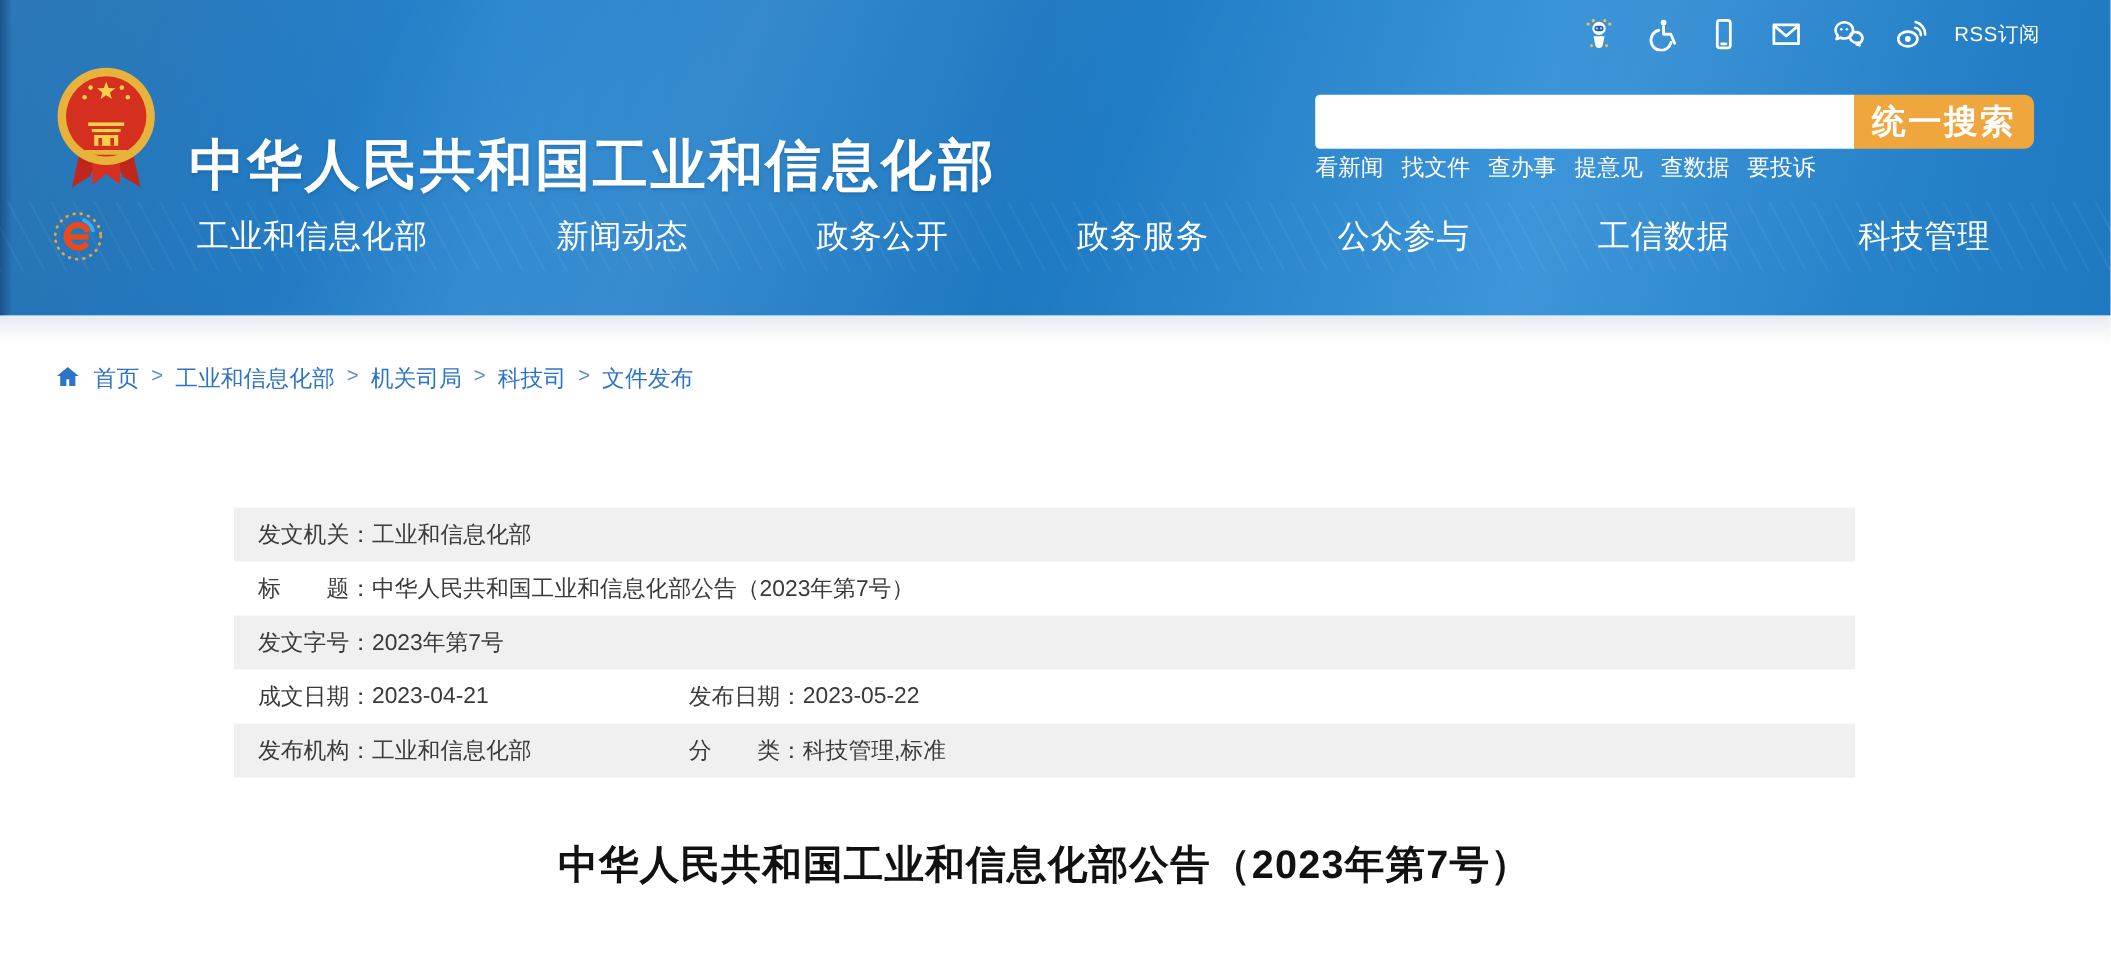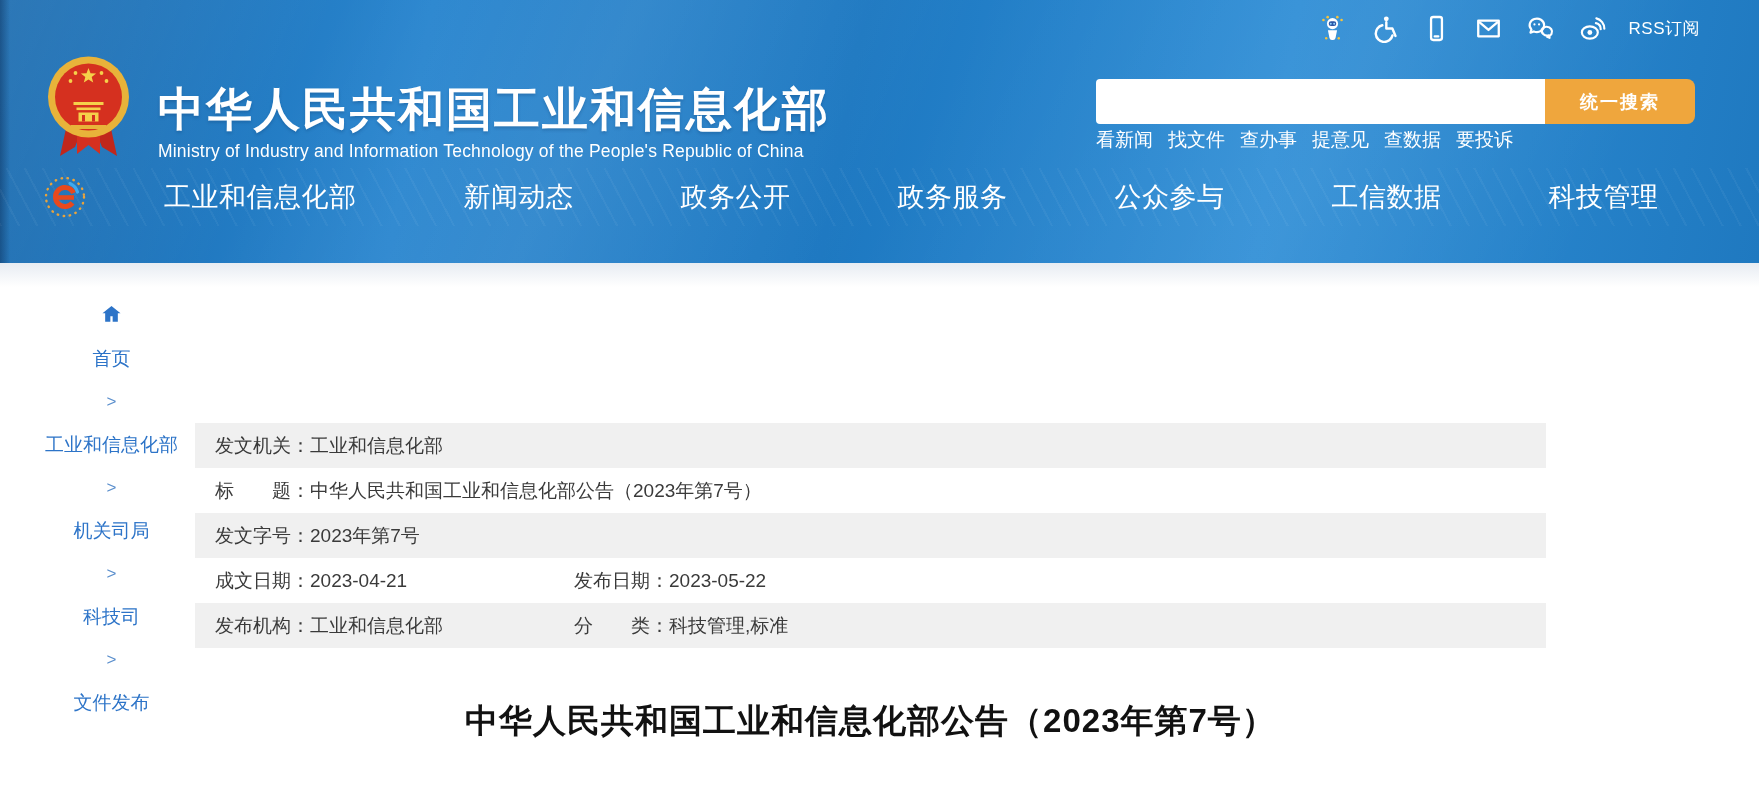--- a/index.html
+++ b/index.html
@@ -28,40 +28,40 @@
   .emblem { width:83px; height:106px; display:block; }
   .btxt { margin-left:28px; padding-top:8px; }
   .btitle { display:block; color:#ffffff; font-size:46px; font-weight:bold; letter-spacing:2px; line-height:50px;
             text-shadow:0 2px 3px rgba(10,50,100,.25); white-space:nowrap; }
   .bsub { display:block; color:#ffffff; font-size:17.5px; margin-top:7px; letter-spacing:.2px; white-space:nowrap; }
 
   
   .sinput { position:absolute; left:1096px; top:79px; width:449px; height:45px; border:none; outline:none;
             background:#ffffff; border-radius:4px 0 0 4px; font-size:20px; padding:0 14px; color:#333; }
   .sbtn { position:absolute; left:1545px; top:79px; width:150px; height:45px; border:none; cursor:pointer;
-          background:#efa63d; color:#ffffff; font-size:18px; font-weight:bold; letter-spacing:2px;
+          background:#efa63d; color:#ffffff; font-size:28px; font-weight:bold; letter-spacing:2px;
           border-radius:0 8px 8px 0; font-family:Liberation Sans, sans-serif; }
   .qlinks { position:absolute; left:1096px; top:127px; display:flex; gap:15px; }
   .qlink { color:#ffffff; font-size:19px; text-decoration:none; cursor:pointer; white-space:nowrap; }
 
   
   .nav { position:absolute; left:0; top:168px; width:1759px; height:58px;
          background:repeating-linear-gradient(62deg, rgba(255,255,255,.045) 0 2px, rgba(255,255,255,0) 2px 16px);
          display:flex; align-items:center; }
   .navlogo { position:absolute; left:42px; top:6px; width:46px; height:46px; }
   .navitems { display:flex; gap:107px; margin-left:164px; }
   .navitem { color:#ffffff; font-size:27px; font-weight:500; text-decoration:none; cursor:pointer;
              white-space:nowrap; letter-spacing:.5px; }
 
   
   .shadowstrip { position:absolute; top:263px; left:0; width:1759px; height:24px;
                  background:linear-gradient(#e7ecf2, #ffffff); }
 
   
-  .crumbs { position:absolute; left:45px; top:303px; display:flex; align-items:center; gap:20px;flex-direction:column; }
+  .crumbs { position:absolute; left:45px; top:303px; display:flex; align-items:flex-start; gap:10px; }
   .homeic { width:23px; height:23px; display:inline-flex; cursor:pointer; }
   .homeic svg { width:23px; height:23px; }
   .clink { color:#2d74c8; font-size:19px; text-decoration:none; cursor:pointer; white-space:nowrap; }
   .csep { color:#5b8fcd; font-size:17px; }
 
   
   .meta { position:absolute; left:195px; top:423px; width:1351px; }
   .mrow { display:flex; height:45px; align-items:center; padding-left:20px; }
   .mrow:nth-child(odd) { background:#f0f0f0; }
   .mrow:nth-child(even) { background:#ffffff; }
@@ -150,21 +150,20 @@
           <rect x="26.5" y="46" width="30" height="3" fill="#f5d04a"></rect>
           <rect x="29.5" y="51.5" width="24" height="2.6" fill="#f5d04a"></rect>
           <rect x="31.5" y="56.5" width="20" height="9" fill="#f5d04a"></rect>
           <rect x="35" y="59" width="3" height="6.5" fill="#d5301f"></rect>
           <rect x="45" y="59" width="3" height="6.5" fill="#d5301f"></rect>
           <path d="M24 69 h35 v4 h-35 Z" fill="#e8b33a"></path>
         </svg>
       </span>
       <span class="btxt">
         <span class="btitle">中华人民共和国工业和信息化部</span>
-        <span class="bsub">Ministry of Industry and Information Technology of the People's Republic of China</span>
       </span>
     </a>
 
     <input class="sinput" type="text" style="">
     <button class="sbtn">统一搜索</button>
 
     <div class="qlinks">
       <a class="qlink">看新闻</a>
       <a class="qlink">找文件</a>
       <a class="qlink">查办事</a>

